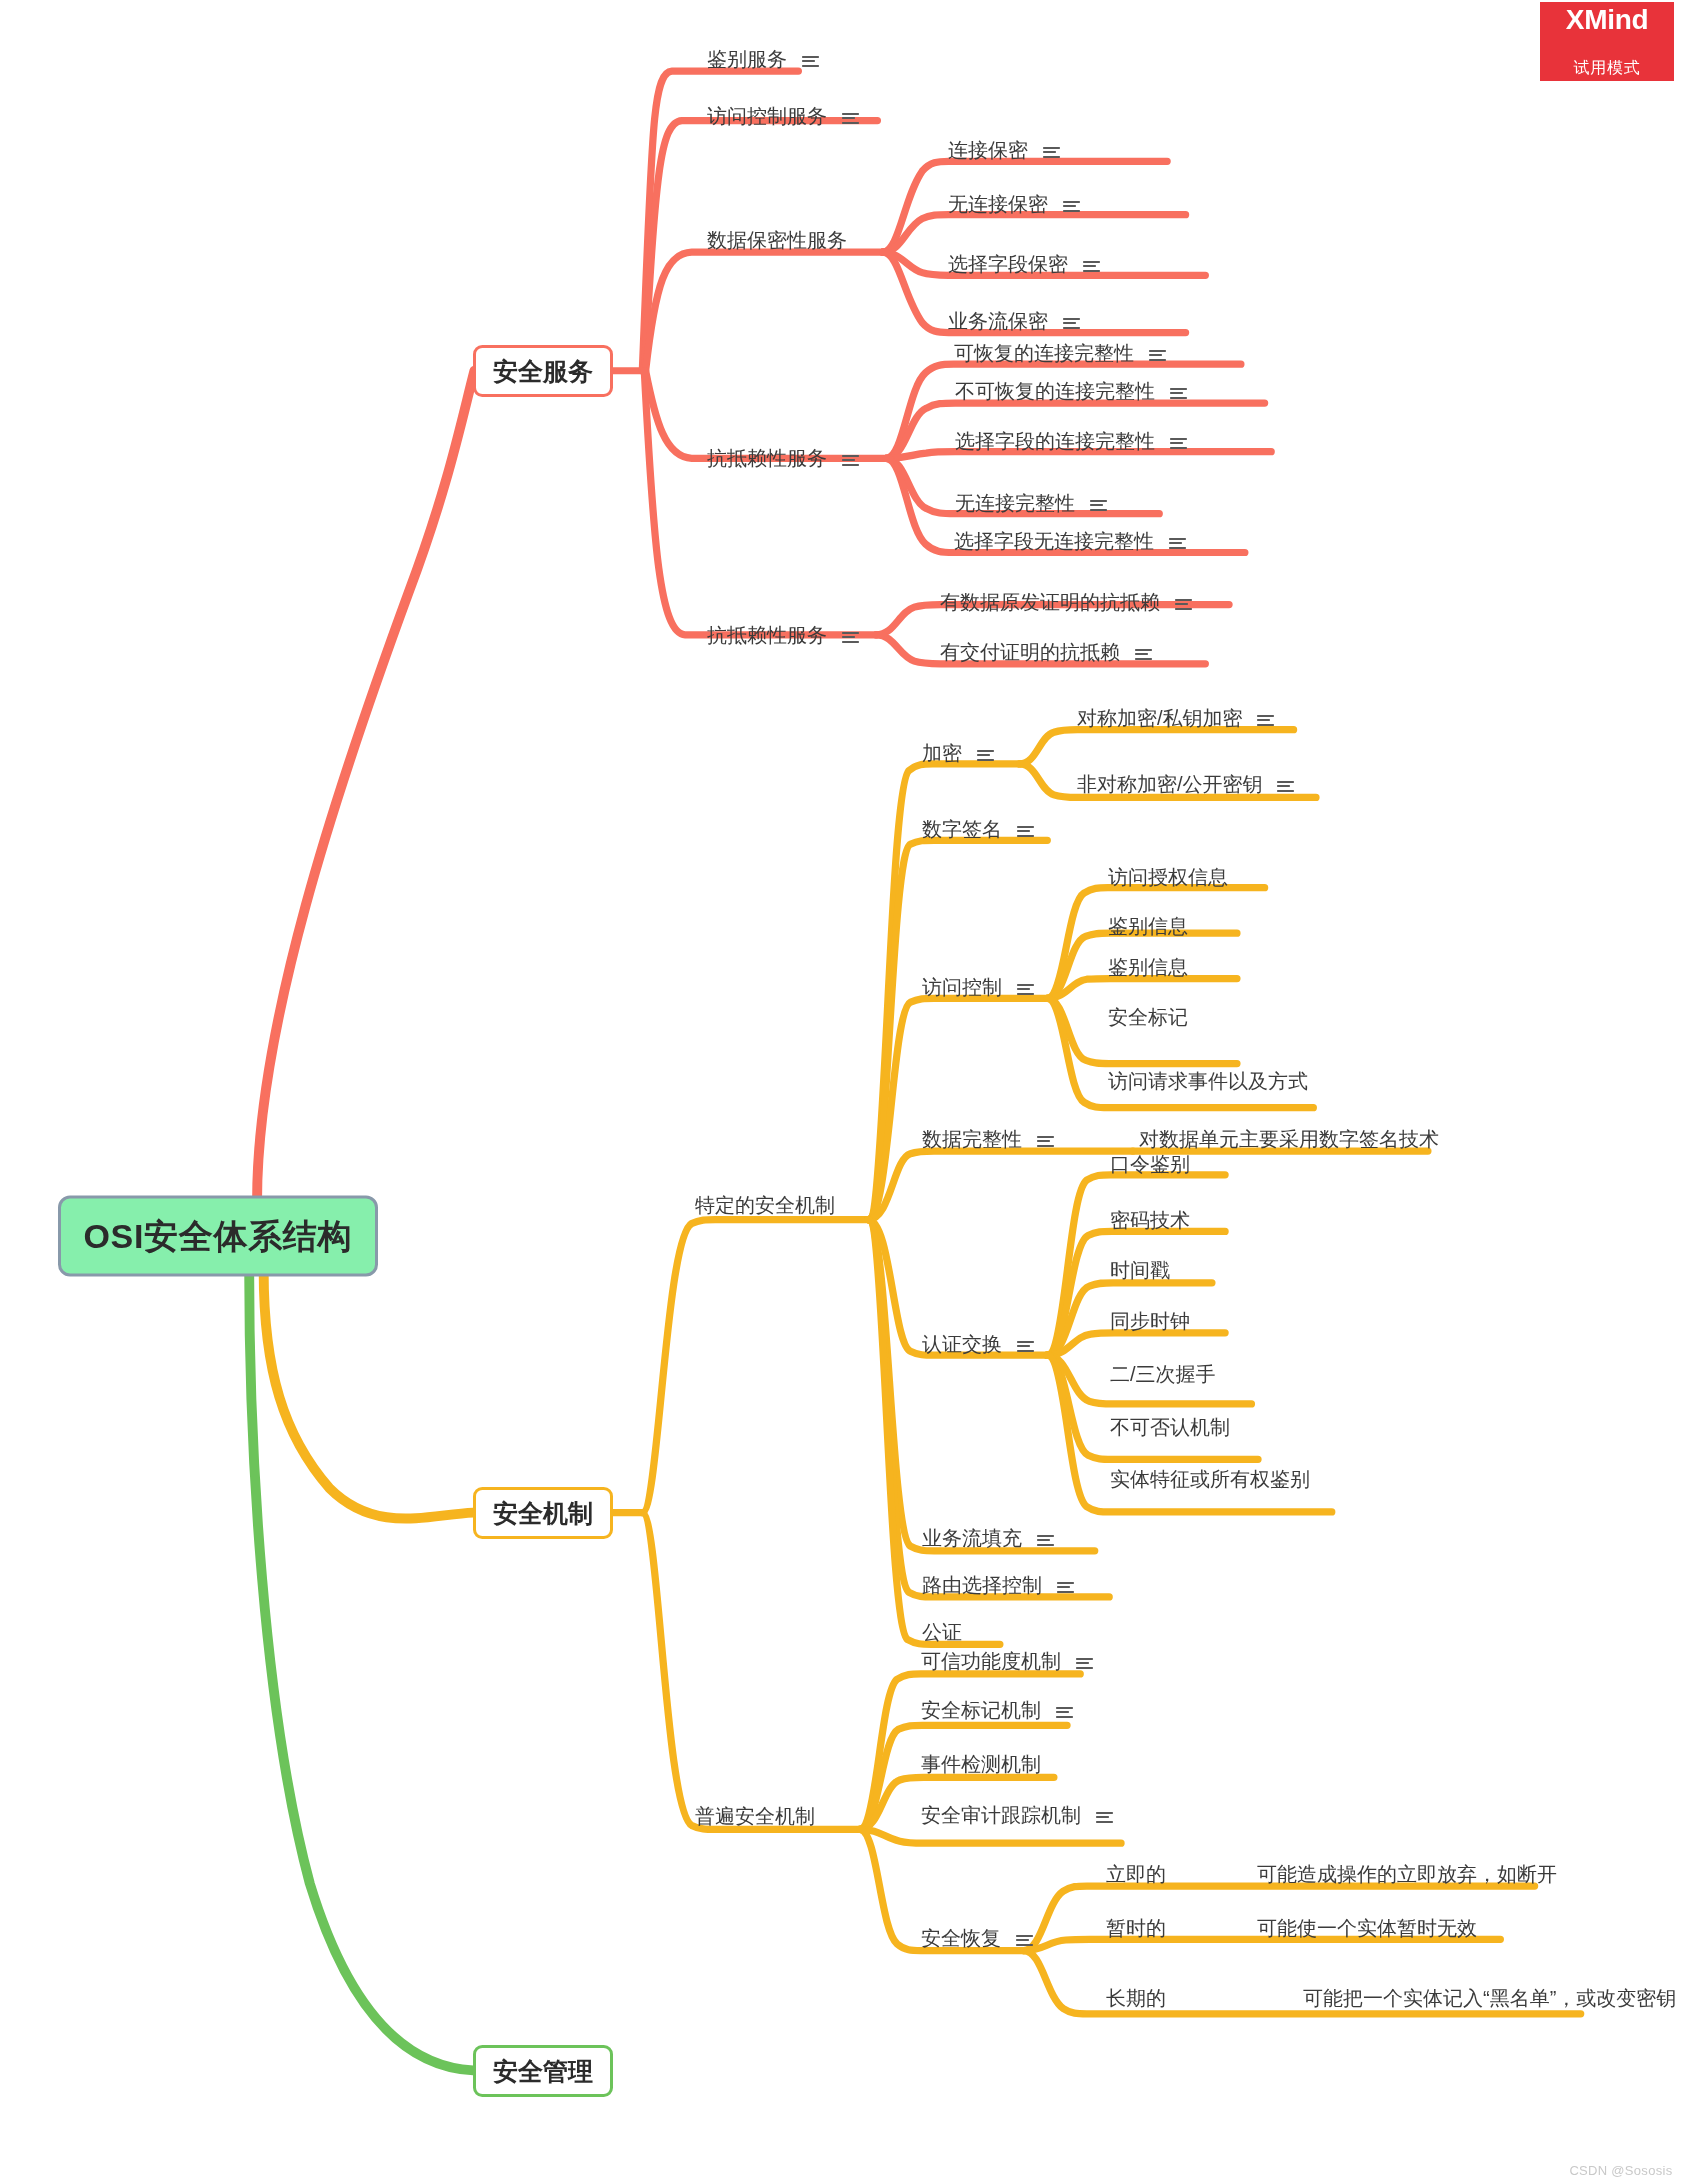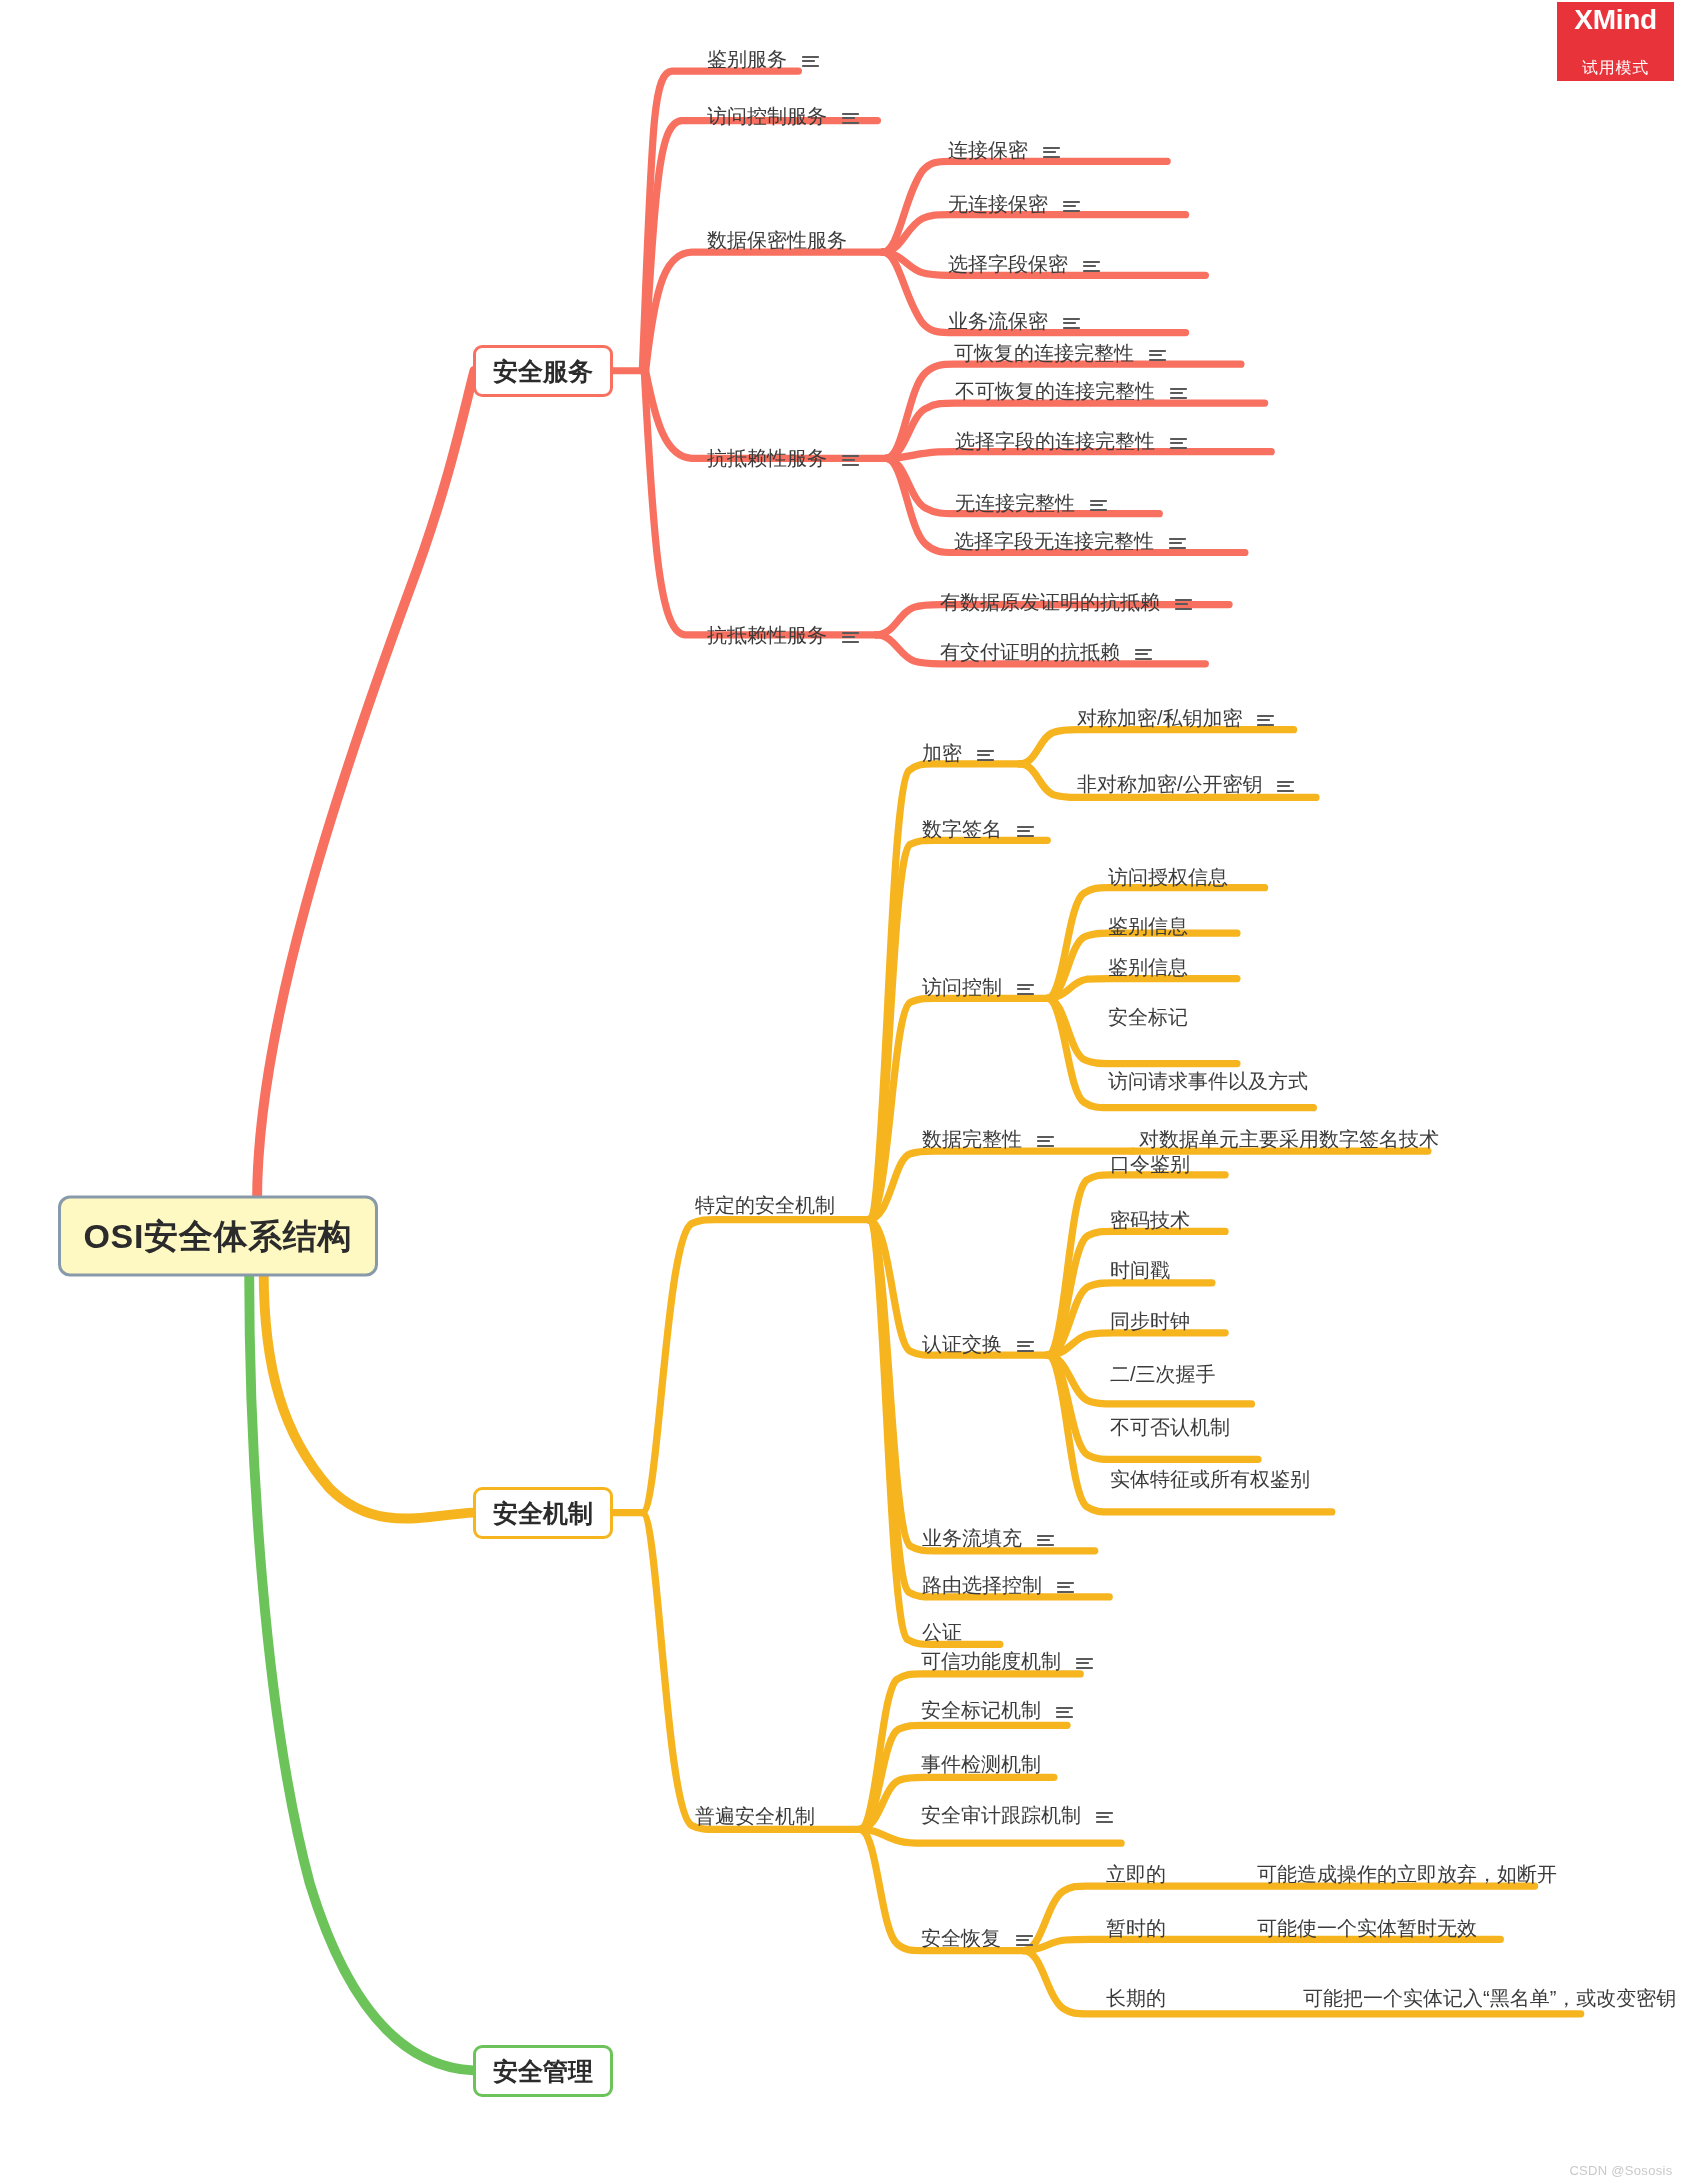--- a/index.html
+++ b/index.html
@@ -49,21 +49,21 @@
   .topic.lvl2 { font-size: 20px; color: #3b3b3b; }
   .topic.lvl3 { font-size: 20px; color: #3b3b3b; }
   .topic.lvl4 { font-size: 20px; color: #3b3b3b; }
 
   
   #root-topic {
     position: absolute;
     font-size: 34px;
     font-weight: bold;
     color: #2b2b2b;
-    background: #fef9c3;
+    background: #86efac;
     border: 3.3px solid #8899AA;
     border-radius: 12px;
     padding: 14.5px 22.4px;
     white-space: nowrap;
     transform: translateY(-50%);
     letter-spacing: 0.7px;
   }
 
   
   .note-icon {
@@ -84,21 +84,21 @@
   }
   .note-icon i:nth-child(1) { top: 1.3px;  width: 17px; }
   .note-icon i:nth-child(2) { top: 6px;  width: 13px; }
   .note-icon i:nth-child(3) { top: 10.5px; width: 17px; }
 
   
   #xmind-badge {
     position: absolute;
     right: 13px;
     top: 2px;
-    width: 117px;
+    width: 134px;
     height: 79px;
     background: #E8333A;
     display: flex;
     flex-direction: column;
     align-items: center;
     justify-content: center;
     color: #ffffff;
     gap: 20px;
   }
   #xmind-badge .xm-title {

